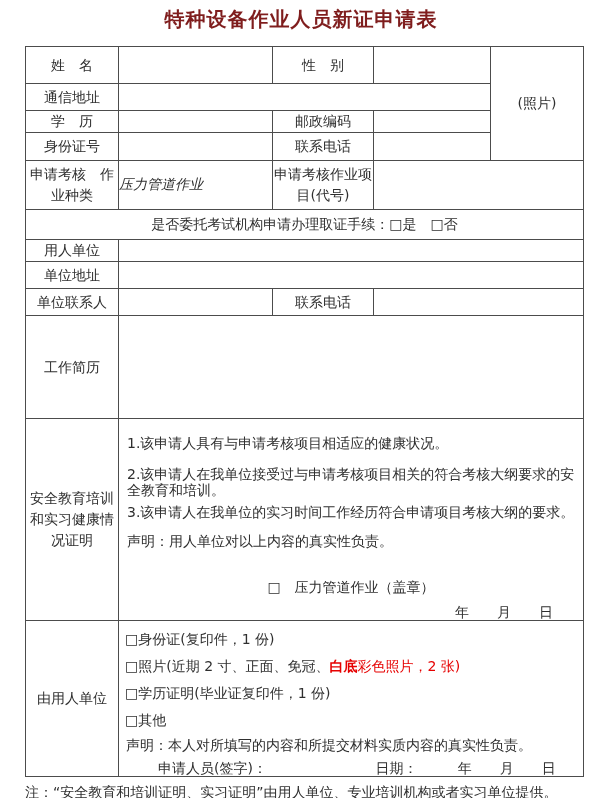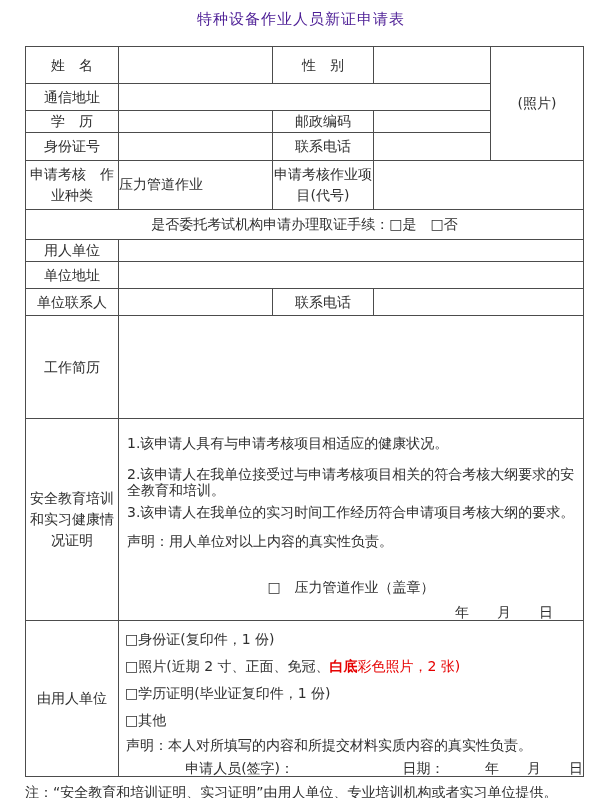--- a/index.html
+++ b/index.html
@@ -6,62 +6,62 @@
   body {
     width:602px; height:798px;
     background:#ffffff;
     color:#2f2f2f;
     font-family:"DejaVu Sans","Liberation Sans",sans-serif;
     font-size:14px;
     position:relative;
   }
   .doc-title {
     text-align:center;
-    font-weight:normal;
-    font-size:15px;
+    font-weight:bold;
+    font-size:20px;
     letter-spacing:1px;
     padding-top:7px;
     line-height:24px;
-    color:#4c1d95;
+    color:#7f1d1d;
   }
   table.form {
     border-collapse:collapse;
     table-layout:fixed;
     width:558px;
     margin:15px 0 0 25px;
   }
   table.form td {
     border:1px solid #4c4c4c;
     font-size:14px;
     padding:0;
     overflow:hidden;
     vertical-align:middle;
   }
   td.lbl {
     text-align:center;
     line-height:21px;
     padding:1px 2px;
     color:#2f2f2f;
   }
-  td.val { padding-left:10px; }
+  td.val { padding-left:10px;font-style:italic; }
   td.top { vertical-align:top; }
   .center-line { text-align:center; }
   
   .s-p  { line-height:16px; margin:0 8px 0 8px; }
   .s-p1 { margin-top:16px; }
   .s-p2 { margin-top:15px; }
   .s-p3 { margin-top:6px; }
   .s-decl { margin-top:13px; }
   .s-seal { margin-top:30px; text-align:center; }
   .s-date { margin:9px 30px 0 0; text-align:right; line-height:16px; }
   
   .m-item { line-height:16px; margin:11px 0 0 6px; }
   .m-first { margin-top:10px; }
   .m-decl { line-height:16px; margin:9px 0 0 7px; }
-  .m-sign { line-height:16px; margin:7px 0 0 0; white-space:nowrap;text-align:right; }
+  .m-sign { line-height:16px; margin:7px 0 0 0; white-space:nowrap; }
   .m-sign .sign-label { margin-left:39px; }
   .m-sign .date-label { margin-left:104px; }
   .m-sign .ymd { margin-left:36px; }
   .red-txt  { color:#e60000; }
   .red-bold { color:#e60000; font-weight:bold; }
   .footnote {
     margin:6px 0 0 25px;
     font-size:14px;
     line-height:18px;
     color:#2f2f2f;

